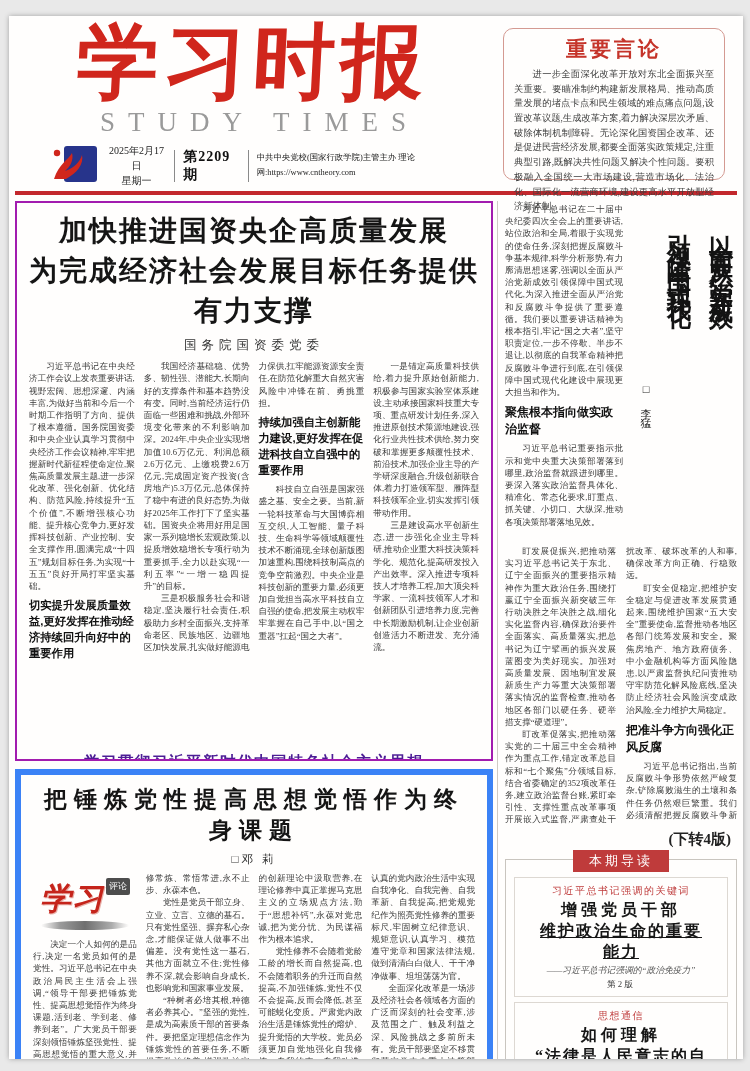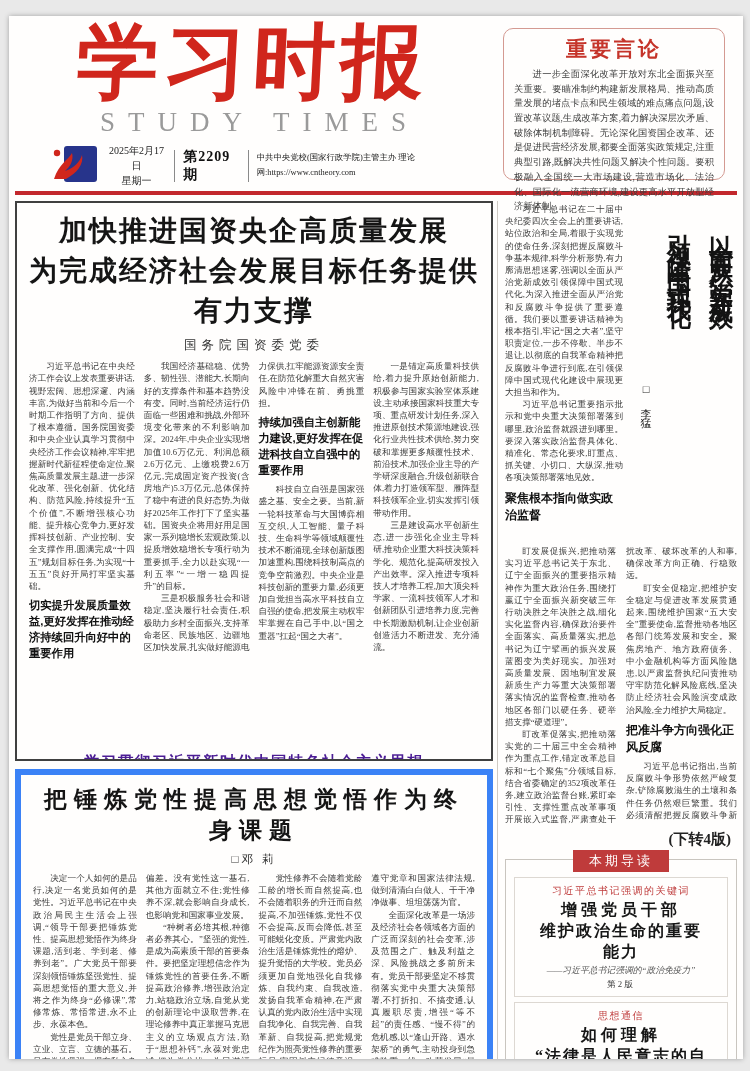--- a/index.html
+++ b/index.html
@@ -24,21 +24,21 @@
   .q-body { margin-top:4px; font-size:9.3px; line-height:1.58; color:#3c3c3c; text-align:justify; text-indent:2em; }
 
   .rule-red { height:4px; background:#c3282d; margin-top:5px; }
 
   
   .main { display:flex; margin-top:6px; }
   .left-col { width:478px; }
   .right-col { flex:1; border-left:1px solid #cfcac4; margin-left:4px; padding-left:7px; }
 
   
-  .main-article { border:2px solid #404040; height:560px; padding:8px 12px 4px; overflow:hidden; }
+  .main-article { border:2px solid #a21caf; height:560px; padding:8px 12px 4px; overflow:hidden; }
   .ma-headline { text-align:center; font-size:28px; font-weight:900; color:#151515; letter-spacing:2px; line-height:1.42; }
   .ma-byline { text-align:center; font-size:12.5px; color:#333; letter-spacing:5px; margin:7px 0 6px; }
   .art-body { height:368px; column-count:4; column-gap:9px; overflow:hidden; }
   .blk { font-size:8.6px; line-height:12.2px; color:#3a3a3a; text-align:justify; text-indent:2em; }
   .b-h { font-family:"Liberation Sans","DejaVu Sans",sans-serif; font-weight:700; font-size:11.3px; line-height:1.42; text-indent:0; color:#111; margin:5px 0; text-align:left; }
   .slogan-wrap { text-align:center; margin-top:6px; }
   .slogan { color:#4c1d95; font-weight:900; font-size:15.5px; letter-spacing:1.5px; font-family:"Liberation Sans","DejaVu Sans",sans-serif;margin-top:24px; }
   .stamp { display:inline-block; margin-top:2px; padding:3px 30px; color:#fdfdfd; font-size:18px; font-weight:700; font-style:italic; letter-spacing:9px; transform:rotate(-4deg);
            background:radial-gradient(closest-side,#5f5f5f,#808080 62%,rgba(130,130,130,0)); border-radius:50% / 60%; }
 
@@ -63,21 +63,21 @@
   .ra .blk, .ra-blk .blk { font-size:8.6px; }
   .ra-cont { text-align:right; font-size:15px; font-weight:700; color:#222; padding:3px 6px 0 0; }
   .right-col .b-h { font-size:12px; margin:6px 0 4px; }
 
   
   .guide { border:1px solid #c9c5bf; margin-top:6px; position:relative; padding:12px 6px 6px; }
   .g-badge { position:absolute; top:-10px; left:50%; transform:translateX(-50%); background:#bf3b3b; color:#fff; font-size:13px; letter-spacing:3px; padding:2px 16px; font-family:"Liberation Sans","DejaVu Sans",sans-serif; }
   .g-item { border:1px solid #ddd8d2; margin:5px 2px; padding:6px 20px 5px; text-align:center; }
   .g-kicker { color:#bf3b3b; font-size:10px; letter-spacing:1.5px; }
   .g-line1 { font-size:16px; font-weight:900; letter-spacing:4px; color:#161616; margin-top:2px; }
-  .g-line2 { font-size:16px; font-weight:900; letter-spacing:2px; color:#161616; }
+  .g-line2 { font-size:16px; font-weight:900; letter-spacing:2px; color:#161616;text-decoration:underline; }
   .g-note { font-size:8.8px; color:#555; margin-top:2px; font-style:italic; }
   .g-page { font-size:8.8px; color:#444; margin-top:2px; letter-spacing:2px; }
 </style>
 </head>
 <body>
 
 <div class="frame">
 <div class="page">
 
   <div class="header">
@@ -149,20 +149,24 @@
         <div class="slogan-wrap">
           <div class="slogan">学习贯彻习近平新时代中国特色社会主义思想</div>
           <div class="stamp">大有专论</div>
         </div>
       </div>
 
       <div class="bottom-article">
         <div class="ba-headline">把锤炼党性提高思想觉悟作为终身课题</div>
         <div class="ba-byline">□邓 莉</div>
         <div class="ba-body">
+          <div class="col-logo">
+            <span class="cl-1">学习</span><span class="cl-2">评论</span>
+            <div class="cl-smear"></div>
+          </div>
 
             <div class="blk b-p">决定一个人如何的是品行,决定一名党员如何的是党性。习近平总书记在中央政治局民主生活会上强调,“领导干部要把锤炼党性、提高思想觉悟作为终身课题,活到老、学到老、修养到老”。广大党员干部要深刻领悟锤炼坚强党性、提高思想觉悟的重大意义,并将之作为终身“必修课”,常修常炼、常悟常进,永不止步、永葆本色。</div>
 
             <div class="blk b-p">党性是党员干部立身、立业、立言、立德的基石。只有党性坚强、摒弃私心杂念,才能保证做人做事不出偏差。没有党性这一基石,其他方面就立不住;党性修养不深,就会影响自身成长,也影响党和国家事业发展。</div>
 
             <div class="blk b-p">“种树者必培其根,种德者必养其心。”坚强的党性,是成为高素质干部的首要条件。要把坚定理想信念作为锤炼党性的首要任务,不断提高政治修养,增强政治定力,站稳政治立场,自觉从党的创新理论中汲取营养,在理论修养中真正掌握马克思主义的立场观点方法,勤于“思想补钙”,永葆对党忠诚,把为党分忧、为民谋福作为根本追求。</div>
 
             <div class="blk b-p">党性修养不会随着党龄工龄的增长而自然提高,也不会随着职务的升迁而自然提高,不加强锤炼,党性不仅不会提高,反而会降低,甚至可能蜕化变质。严肃党内政治生活是锤炼党性的熔炉、提升觉悟的大学校。党员必须更加自觉地强化自我修炼、自我约束、自我改造,发扬自我革命精神,在严肃认真的党内政治生活中实现自我净化、自我完善、自我革新、自我提高,把党规党纪作为照亮党性修养的重要标尺,牢固树立纪律意识、规矩意识,认真学习、模范遵守党章和国家法律法规,做到清清白白做人、干干净净做事、坦坦荡荡为官。</div>
 
             <div class="blk b-p">全面深化改革是一场涉及经济社会各领域各方面的广泛而深刻的社会变革,涉及范围之广、触及利益之深、风险挑战之多前所未有。党员干部要坚定不移贯彻落实党中央重大决策部署,不打折扣、不搞变通,认真履职尽责,增强“等不起”的责任感、“慢不得”的危机感,以“逢山开路、遇水架桥”的勇气,主动投身到急难险重一线、改革发展“最前沿”,自觉做党和人民事业的积极参与者、不懈奋进者、无私奉献者。</div>
@@ -172,23 +176,23 @@
     </div>
 
     <div class="right-col">
 
       <div class="right-article ra">
         <div class="ra-top">
           <div class="ra-top-text ra-blk">
 
               <div class="blk b-p">习近平总书记在二十届中央纪委四次全会上的重要讲话,站位政治和全局,着眼于实现党的使命任务,深刻把握反腐败斗争基本规律,科学分析形势,有力廓清思想迷雾,强调以全面从严治党新成效引领保障中国式现代化,为深入推进全面从严治党和反腐败斗争提供了重要遵循。我们要以重要讲话精神为根本指引,牢记“国之大者”,坚守职责定位,一步不停歇、半步不退让,以彻底的自我革命精神把反腐败斗争进行到底,在引领保障中国式现代化建设中展现更大担当和作为。</div>
 
+              <div class="blk b-h">聚焦根本指向做实政治监督</div>
+
               <div class="blk b-p">习近平总书记重要指示批示和党中央重大决策部署落到哪里,政治监督就跟进到哪里。要深入落实政治监督具体化、精准化、常态化要求,盯重点、抓关键、小切口、大纵深,推动各项决策部署落地见效。</div>
-
-              <div class="blk b-h">聚焦根本指向做实政治监督</div>
             </div>
           <div class="v-head">
             <div class="v-line">以全面从严治党新成效</div>
             <div class="v-line">引领保障中国式现代化</div>
             <div class="v-author">□李 猛</div>
           </div>
         </div>
         <div class="ra-mid ra-blk">
 
             <div class="blk b-p">盯发展促振兴,把推动落实习近平总书记关于东北、辽宁全面振兴的重要指示精神作为重大政治任务,围绕打赢辽宁全面振兴新突破三年行动决胜之年决胜之战,细化实化监督内容,确保政治要件全面落实、高质量落实,把总书记为辽宁擘画的振兴发展蓝图变为美好现实。加强对高质量发展、因地制宜发展新质生产力等重大决策部署落实情况的监督检查,推动各地区各部门以硬任务、硬举措支撑“硬道理”。</div>

